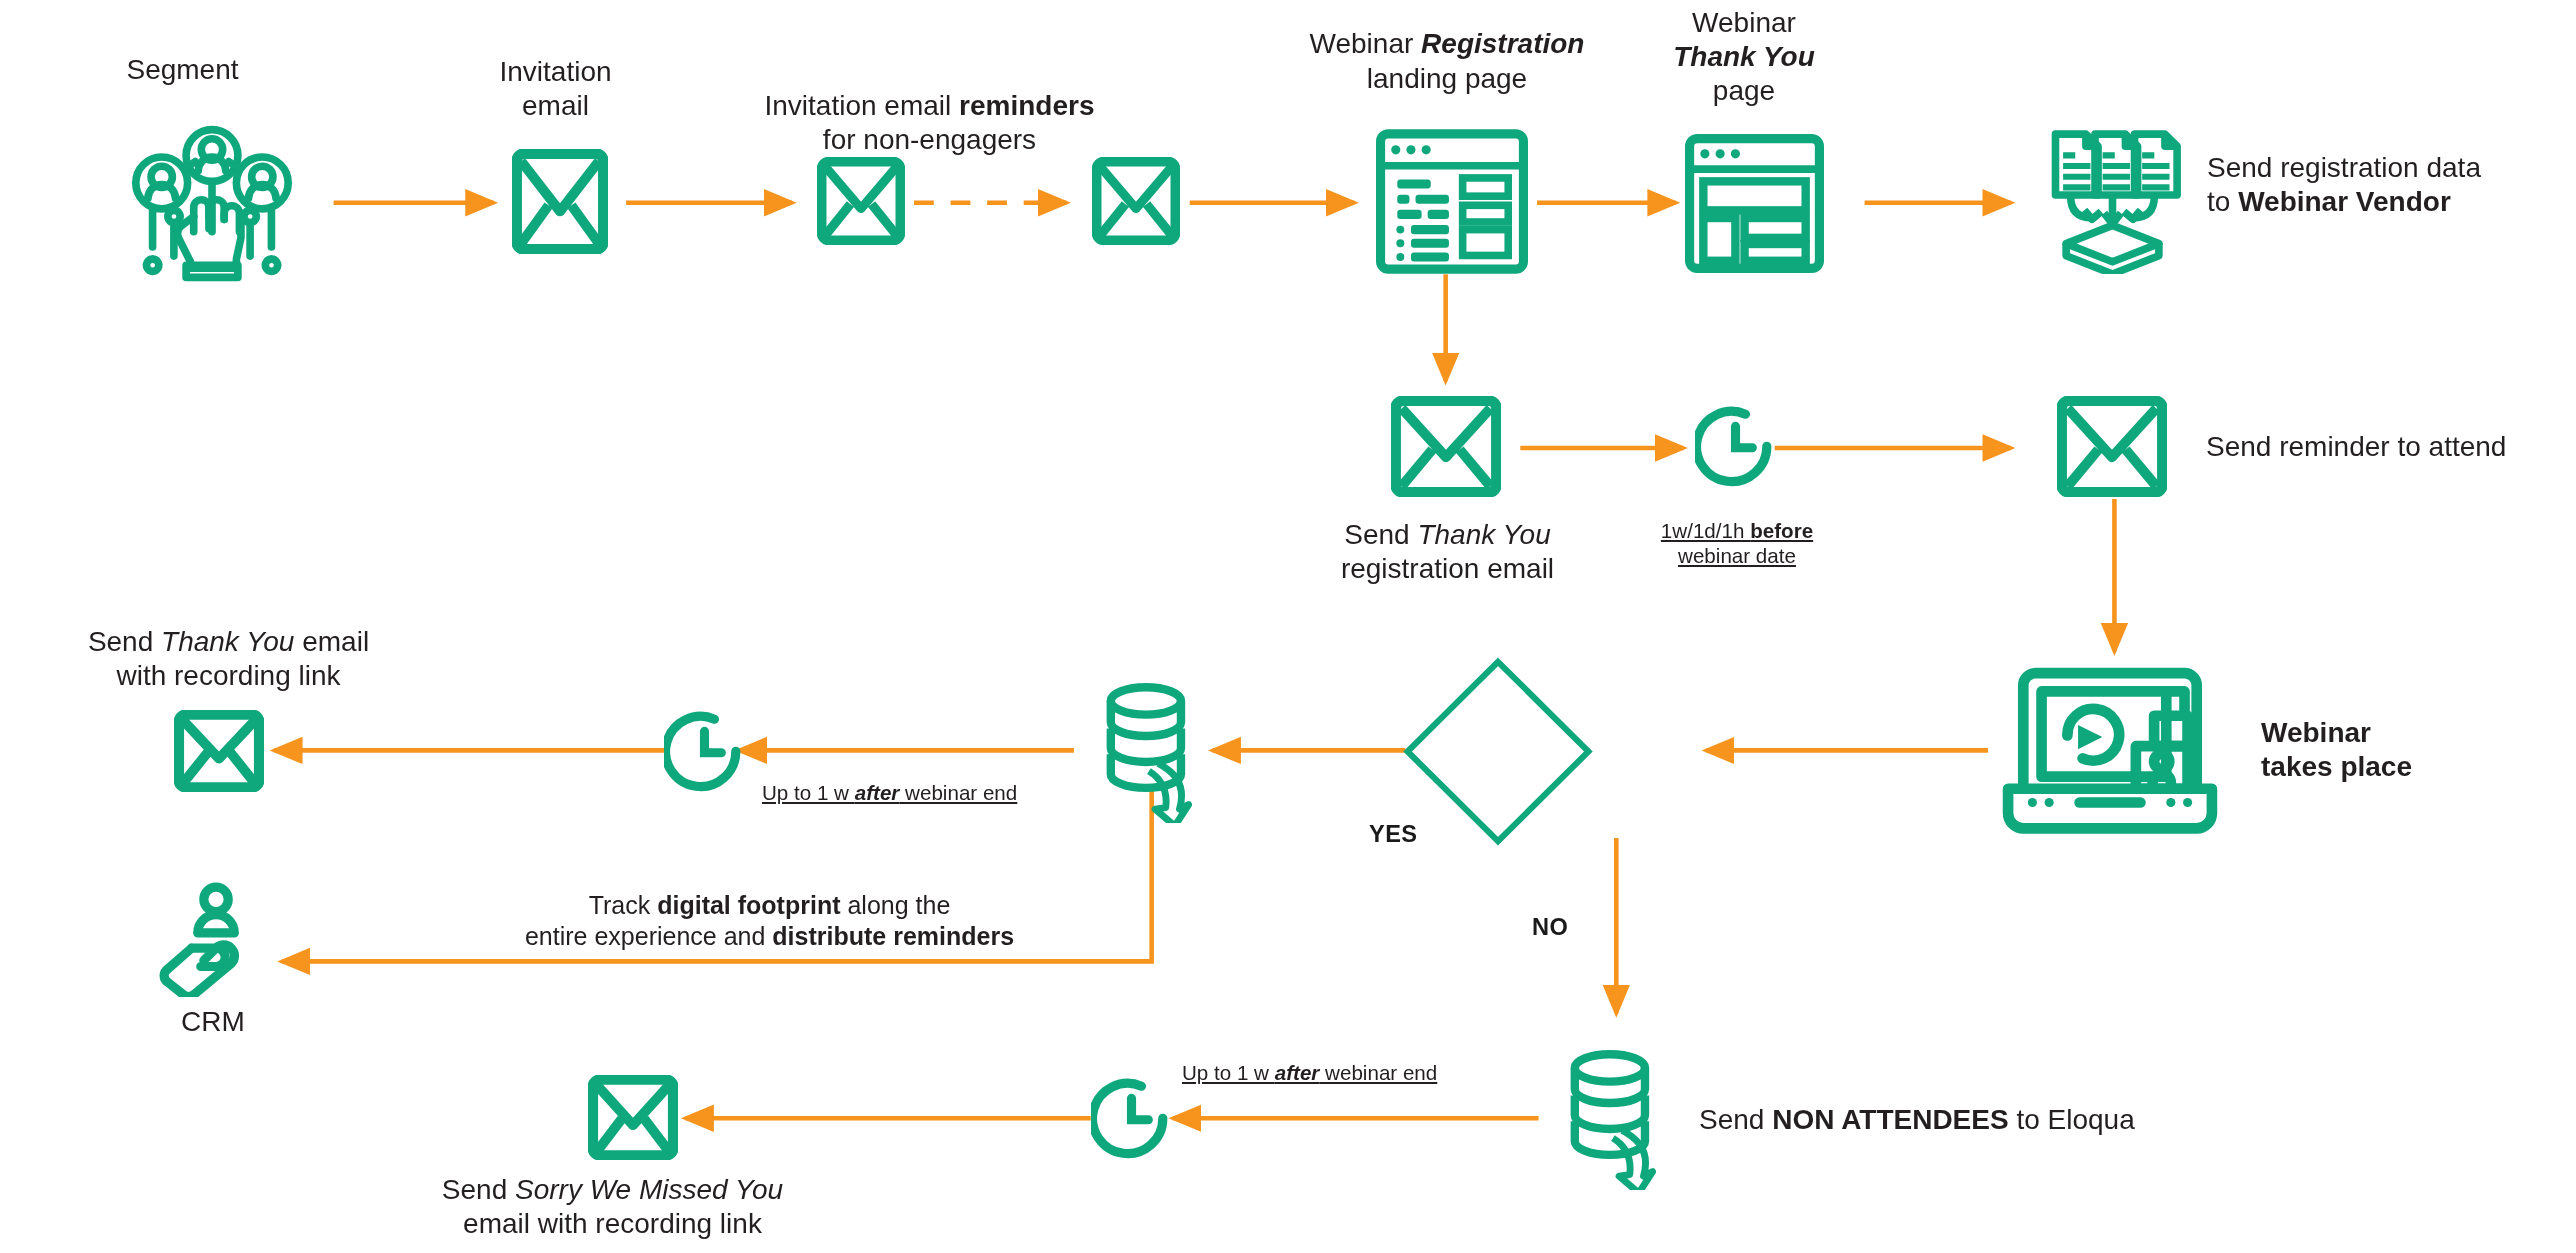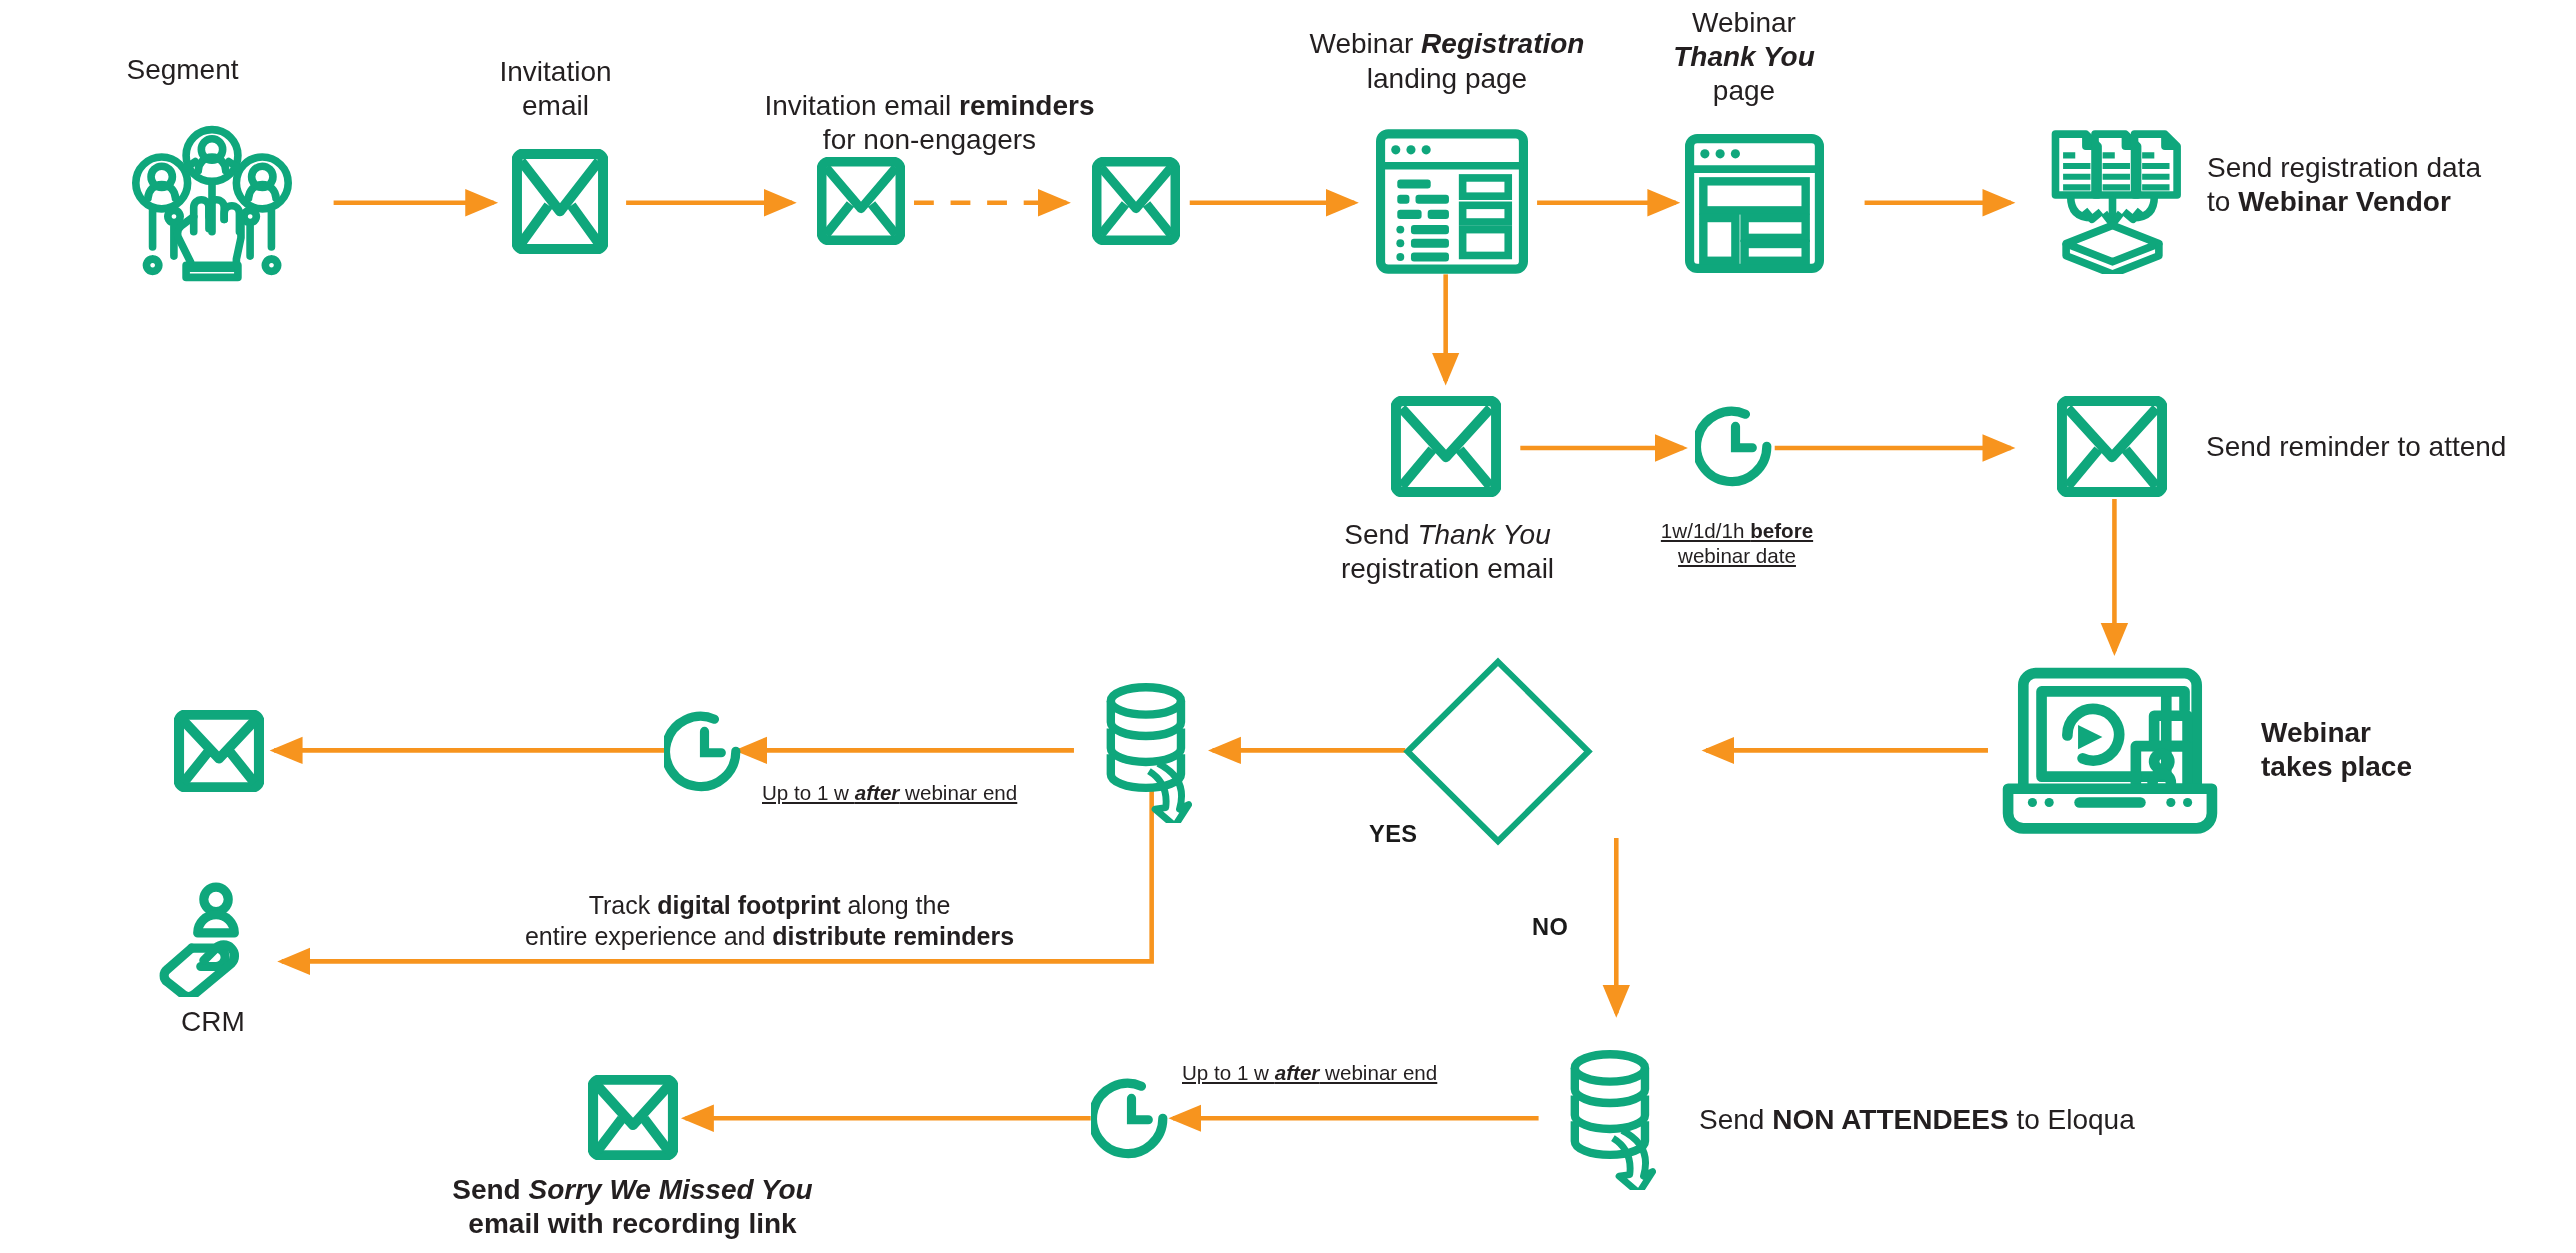--- a/index.html
+++ b/index.html
@@ -245,20 +245,22 @@
   </div>
 
   <div class="node" style="left:664px;top:710px;">
     <svg width="81" height="84" viewBox="0 0 53 55" fill="none" stroke="#0FA77C" stroke-width="6" stroke-linecap="round">
       <path d="M33 6 a23 23 0 1 0 14 21"></path>
         <path d="M26.5 14 v14 h11"></path>
     </svg>
   </div>
   <div class="lbl l t-sm" style="left:762px;top:780px;width:320px;"><span>Up to 1 w </span><span class="bi">after</span><span> webinar end</span></div>
 
+  <div class="lbl c t-lg" style="left:30.5px;top:625px;width:396px;"><span>Send </span><span class="ital">Thank You</span><span> email
+with recording link</span></div>
   <div class="node" style="left:174px;top:710px;">
     <svg width="90" height="82" viewBox="0 0 59 54">
         <rect x="3" y="3" width="53" height="48" rx="5" fill="none" stroke="#0FA77C" stroke-width="7"></rect>
         <path d="M6 7 L29.5 32 L53 7 M6 48 L22 28 M53 48 L37 28" fill="none" stroke="#0FA77C" stroke-width="6.5" stroke-linejoin="round"></path>
       </svg>
   </div>
 
   <div class="node" style="left:158px;top:881px;">
     <svg width="113" height="116" viewBox="0 0 74 76" fill="none" stroke="#0FA77C" stroke-width="6" stroke-linejoin="round" stroke-linecap="round">
       <circle cx="38" cy="12" r="8"></circle>
@@ -289,17 +291,17 @@
     </svg>
   </div>
   <div class="lbl l t-sm" style="left:1182px;top:1060px;width:320px;"><span>Up to 1 w </span><span class="bi">after</span><span> webinar end</span></div>
 
   <div class="node" style="left:588px;top:1075px;">
     <svg width="90" height="85" viewBox="0 0 59 56">
         <rect x="3" y="3" width="53" height="50" rx="5" fill="none" stroke="#0FA77C" stroke-width="7"></rect>
         <path d="M6 7 L29.5 33 L53 7 M6 50 L22 29 M53 50 L37 29" fill="none" stroke="#0FA77C" stroke-width="6.5" stroke-linejoin="round"></path>
       </svg>
   </div>
-  <div class="lbl c t-lg" style="left:427px;top:1173px;width:411px;font-weight:bold;"><span>Send </span><span class="ital">Sorry We Missed You</span><span>
+  <div class="lbl c t-lg" style="left:407px;top:1173px;width:411px;"><span>Send </span><span class="ital">Sorry We Missed You</span><span>
 email with recording link</span></div>
 
 </div>
 
 
 </body></html>

